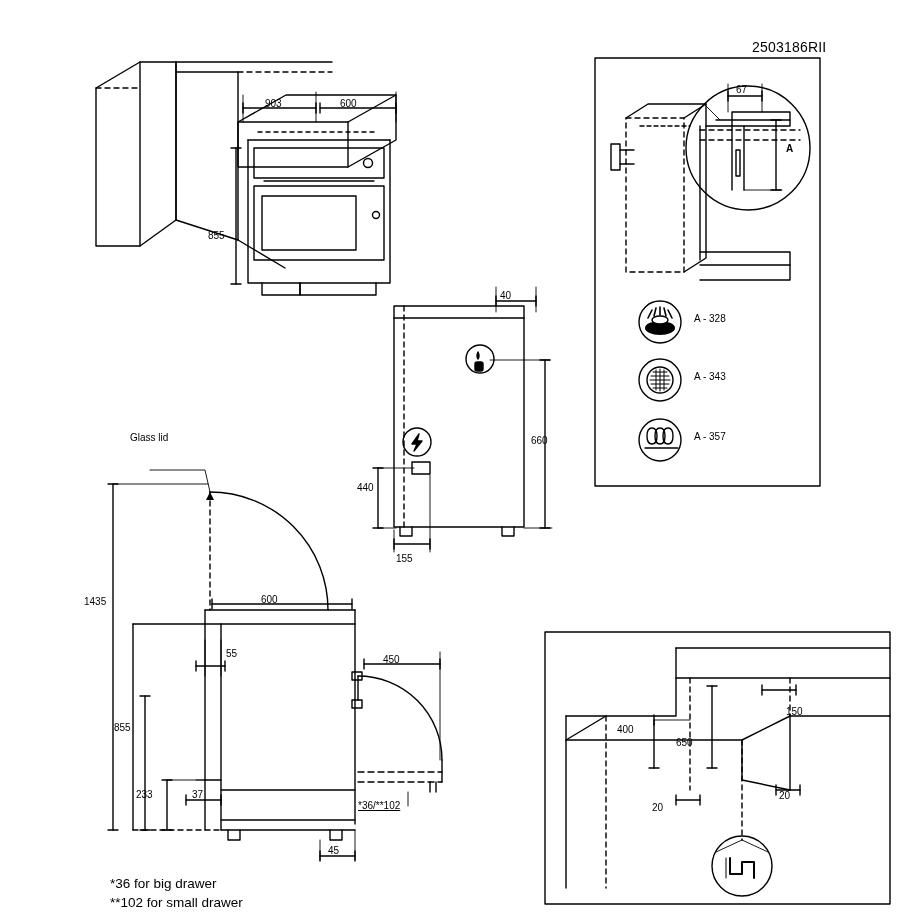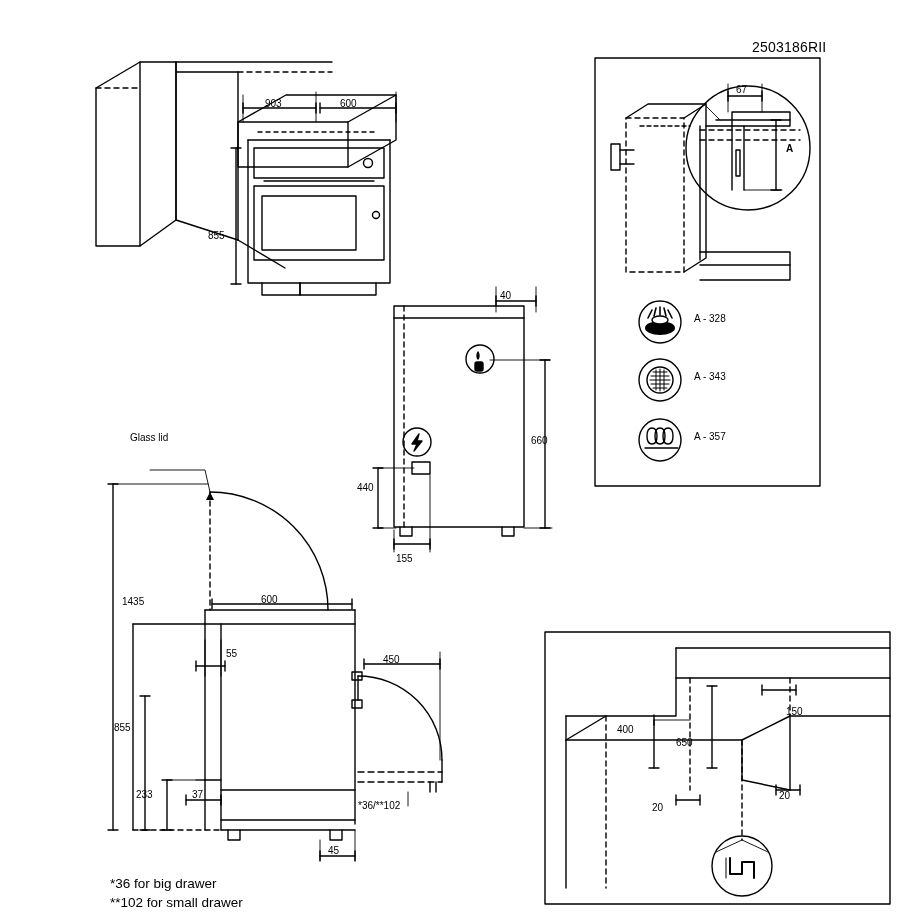--- a/index.html
+++ b/index.html
@@ -296,29 +296,29 @@
   <div class="lbl" style="left:265px; top:98px;">903</div>
   <div class="lbl" style="left:340px; top:98px;">600</div>
   <div class="lbl" style="left:208px; top:230px;">855</div>
 
   <div class="lbl" style="left:500px; top:290px;">40</div>
   <div class="lbl" style="left:531px; top:435px;">660</div>
   <div class="lbl" style="left:357px; top:482px;">440</div>
   <div class="lbl" style="left:396px; top:553px;">155</div>
 
   <div class="lbl" style="left:130px; top:432px;">Glass lid</div>
-  <div class="lbl" style="left:84px; top:596px;margin-left:38px;">1435</div>
+  <div class="lbl" style="left:84px; top:596px;">1435</div>
   <div class="lbl" style="left:261px; top:594px;">600</div>
   <div class="lbl" style="left:383px; top:654px;">450</div>
   <div class="lbl" style="left:226px; top:648px;">55</div>
   <div class="lbl" style="left:114px; top:722px;">855</div>
   <div class="lbl" style="left:136px; top:789px;">233</div>
   <div class="lbl" style="left:192px; top:789px;">37</div>
   <div class="lbl" style="left:328px; top:845px;">45</div>
-  <div class="lbl" style="left:358px; top:800px;">*36/**102</div>
+  <div class="lbl" style="left:358px; top:800px;text-decoration:underline;">*36/**102</div>
   <div class="lbl note" style="left:110px; top:841px;">*36 for big drawer</div>
   <div class="lbl note" style="left:110px; top:860px;">**102 for small drawer</div>
 
   <div class="lbl" style="left:736px; top:84px;">67</div>
   <div class="lbl bold" style="left:786px; top:143px;">A</div>
 
   <div class="lbl big" style="left:694px; top:313px;">A - 328</div>
   <div class="lbl big" style="left:694px; top:371px;">A - 343</div>
   <div class="lbl big" style="left:694px; top:431px;">A - 357</div>
 

